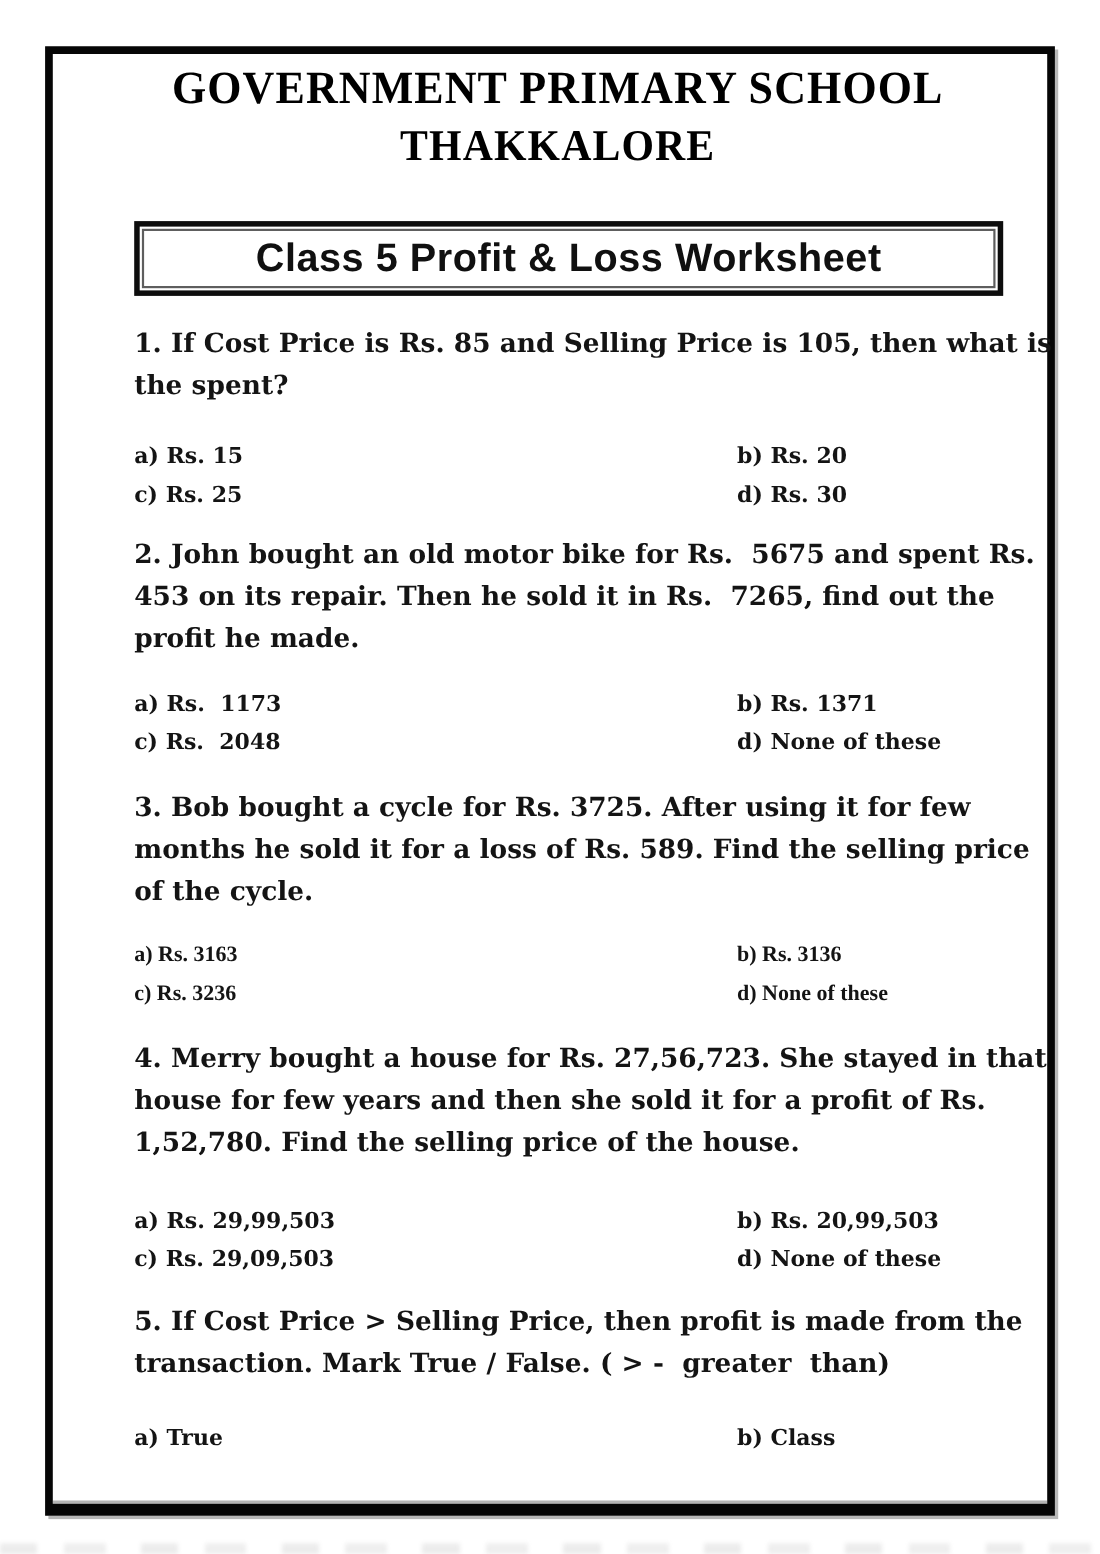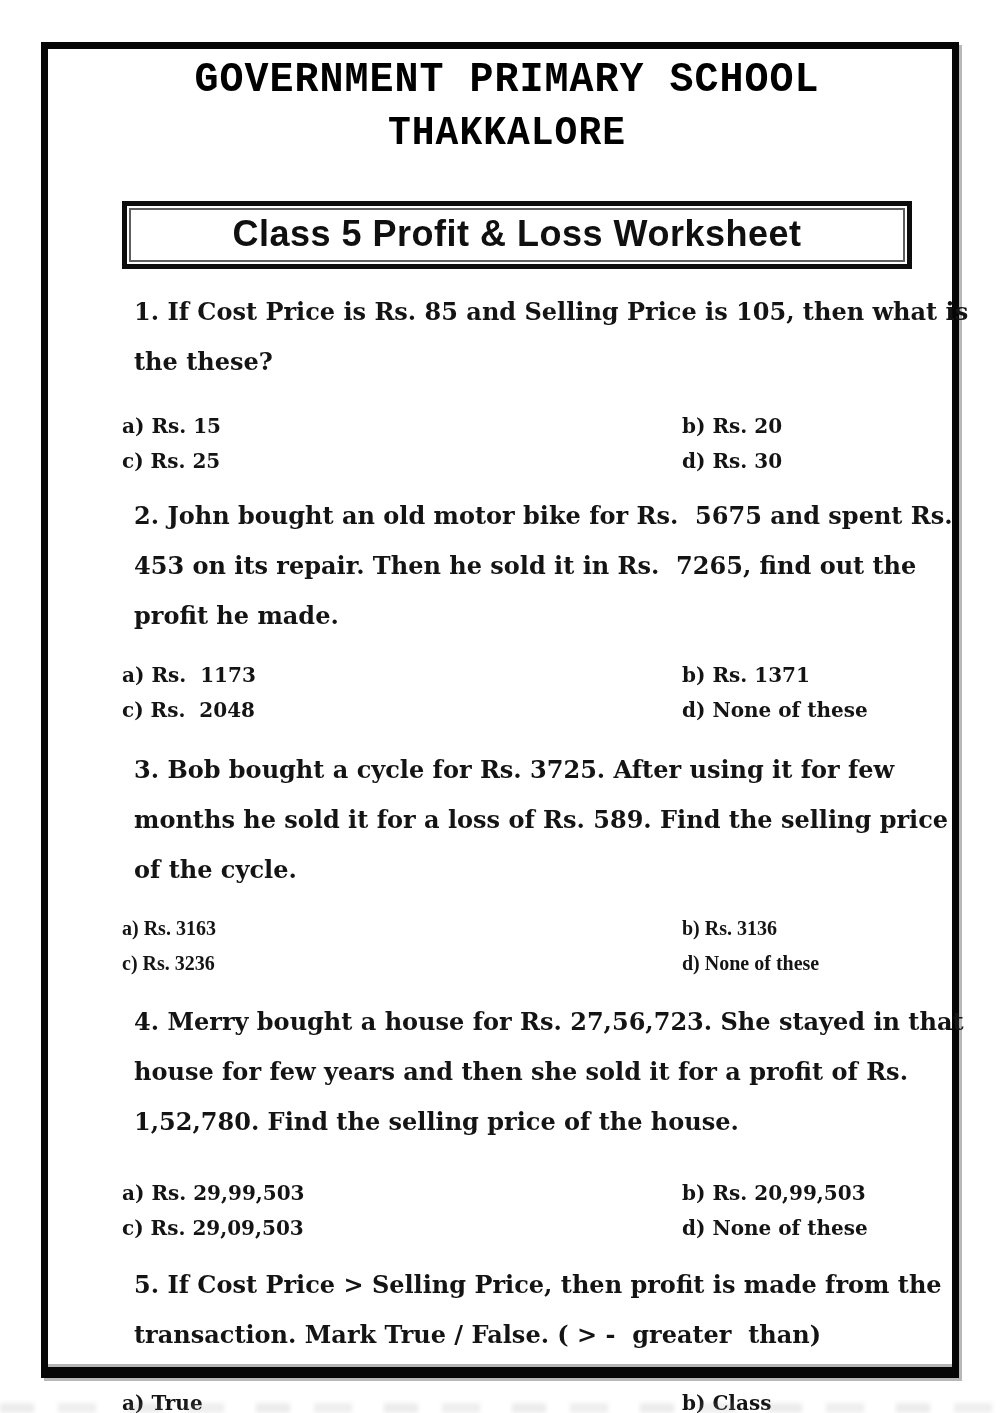--- a/index.html
+++ b/index.html
@@ -25,21 +25,21 @@
     box-shadow: 3px 3px 0 rgba(125,125,125,0.55), inset 0 -3px 0 #b5b5b5;
   }
   .content {
     position: absolute;
     left: 0; top: 0; right: 0; bottom: 0;
     padding: 6px 60px 0 74px;
     box-sizing: border-box;
   }
   .school {
     text-align: center;
-    font-family: Liberation Mono, monospace;
+    font-family: Liberation Serif, serif;
     font-weight: bold;
     color: #000;
     letter-spacing: 1px;
   }
   .school-line1 {
     font-size: 40px; line-height: 50px;
     transform: scaleY(1.05);
   }
   .school-line2 {
     font-size: 38px; line-height: 48px;
@@ -62,39 +62,39 @@
   .worksheet-title {
     font-family: "Liberation Sans", sans-serif;
     font-weight: bold;
     font-size: 36px;
     line-height: 42px;
     color: #101010;
     letter-spacing: 0.5px;
   }
   .question { margin-top: 24px; }
   .qline {
-    margin: 12px;
+    margin: 0;
     white-space: pre;
     font-weight: bold;
     font-size: 24px;
     line-height: 38px;
     color: #141414;
   }
   .opts { margin-top: 28px; }
   .orow {
     position: relative;
     height: 35px;
     white-space: pre;
     font-weight: bold;
     font-size: 20px;
     line-height: 35px;
     color: #141414;
   }
   .oa { position: absolute; left: 0; top: 0; }
-  .ob { position: absolute; left: 560px; top: 0; }
+  .ob { position: absolute; left: 548px; top: 0; }
   .bottom-artifact {
     position: absolute;
     left: 0; bottom: 0;
     width: 1000px; height: 10px;
     opacity: 0.16;
     filter: blur(2px);
     background: repeating-linear-gradient(90deg,
       #8a8a8a 0px, #8a8a8a 34px,
       transparent 34px, transparent 58px,
       #9a9a9a 58px, #9a9a9a 96px,
@@ -114,21 +114,21 @@
       </div>
 
       <div class="title-box">
         <div class="title-inner">
           <span class="worksheet-title">Class 5 Profit &amp; Loss Worksheet</span>
         </div>
       </div>
 
       <section class="question">
         <p class="qline">1. If Cost Price is Rs. 85 and Selling Price is 105, then what is</p>
-        <p class="qline">the these?</p>
+        <p class="qline">the spent?</p>
         <div class="opts">
           <div class="orow">
             <span class="oa">a) Rs. 15</span>
             <span class="ob">b) Rs. 20</span>
           </div>
           <div class="orow">
             <span class="oa">c) Rs. 25</span>
             <span class="ob">d) Rs. 30</span>
           </div>
         </div>

